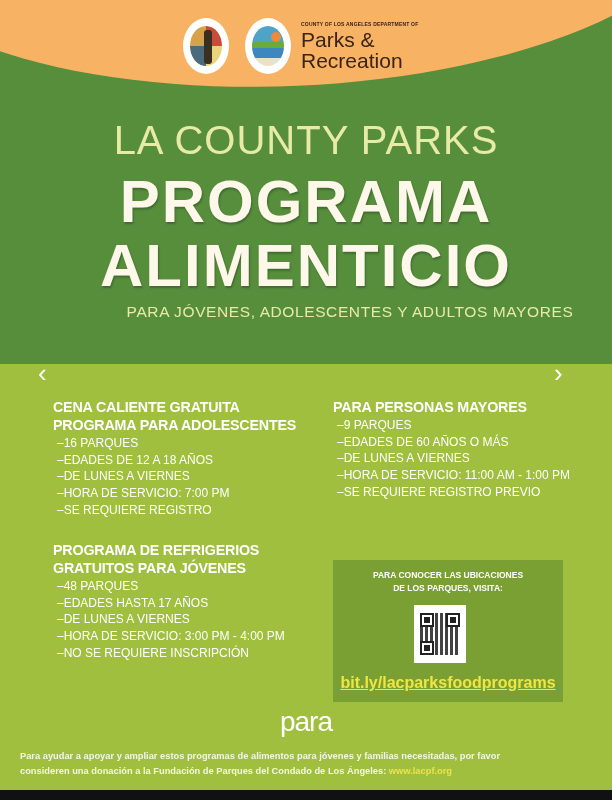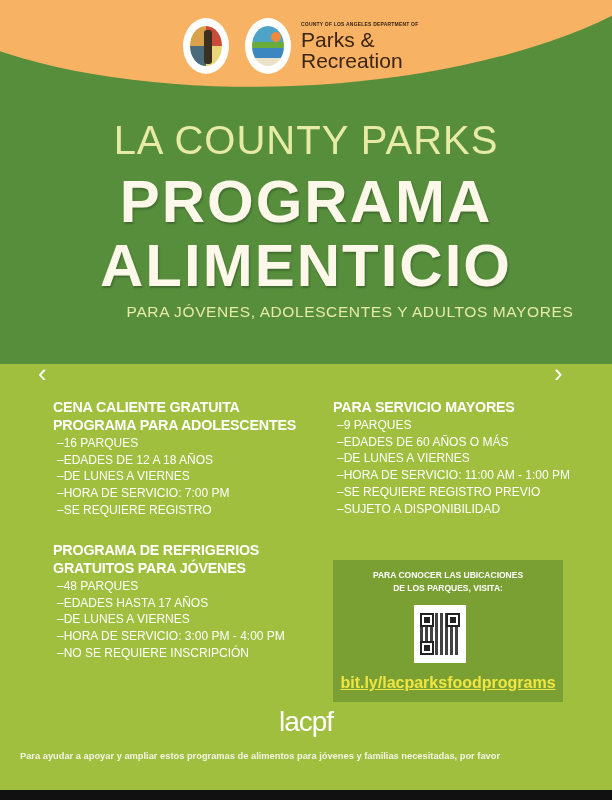--- a/index.html
+++ b/index.html
@@ -86,42 +86,42 @@
   <ul>
     <li>–48 PARQUES</li>
     <li>–EDADES HASTA 17 AÑOS</li>
     <li>–DE LUNES A VIERNES</li>
     <li>–HORA DE SERVICIO: 3:00 PM - 4:00 PM</li>
     <li>–NO SE REQUIERE INSCRIPCIÓN</li>
   </ul>
 </div>
 
 <div class="col" style="left:333px;top:398px;">
-  <h3>PARA SERVICIO MAYORES</h3>
+  <h3>PARA PERSONAS MAYORES</h3>
   <ul>
     <li>–9 PARQUES</li>
     <li>–EDADES DE 60 AÑOS O MÁS</li>
     <li>–DE LUNES A VIERNES</li>
     <li>–HORA DE SERVICIO: 11:00 AM - 1:00 PM</li>
     <li>–SE REQUIERE REGISTRO PREVIO</li>
-    <li>–SUJETO A DISPONIBILIDAD</li>
   </ul>
 </div>
 
 <div class="qrbox">
   <div class="lbl">
     <div>PARA CONOCER LAS UBICACIONES</div>
     <div>DE LOS PARQUES, VISITA:</div>
   </div>
   <div class="qr">
     <div class="q"></div>
     <div class="f" style="left:6px;top:8px;"></div>
     <div class="f" style="left:32px;top:8px;"></div>
     <div class="f" style="left:6px;top:36px;"></div>
   </div>
   <div class="link">bit.ly/lacparksfoodprograms</div>
 </div>
 
-<div class="lacpf">lacpf</div>
+<div class="lacpf">para</div>
 <div class="foot">
   <div>Para ayudar a apoyar y ampliar estos programas de alimentos para jóvenes y familias necesitadas, por favor</div>
+  <div><span>consideren una donación a la Fundación de Parques del Condado de Los Ángeles: </span><span class="url">www.lacpf.org</span></div>
 </div>
 <div class="bottombar"></div>
 
 </body></html>

